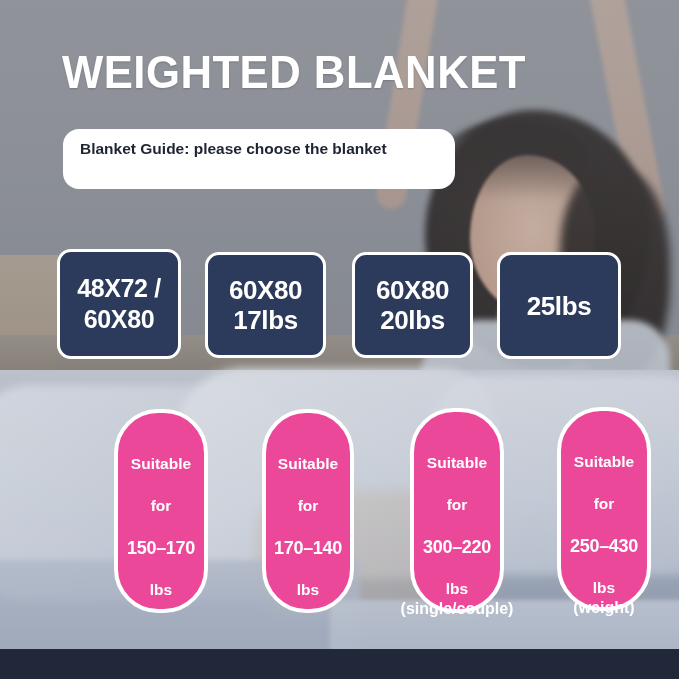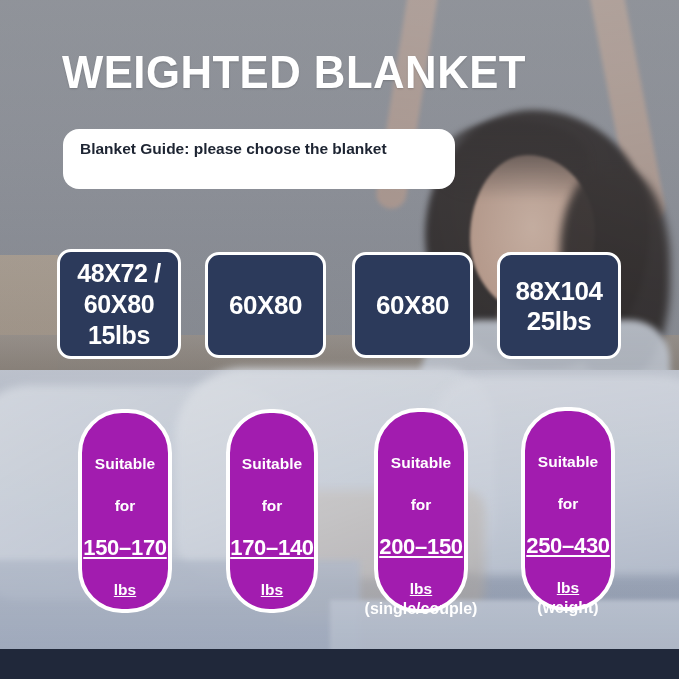--- a/index.html
+++ b/index.html
@@ -221,41 +221,42 @@
   .size-card.three .ln { font-size: 25px; line-height: 31px; }
 
   #size-card-0 { left: 57px;  top: 249px; width: 124px; height: 110px; }
   #size-card-1 { left: 205px; top: 252px; width: 121px; height: 106px; }
   #size-card-2 { left: 352px; top: 252px; width: 121px; height: 106px; }
   #size-card-3 { left: 497px; top: 252px; width: 124px; height: 107px; }
 
   
   .suit-panel {
     position: absolute;
-    background: #a21caf;
+    background: #ec4899;
     border: 4px solid #ffffff;
     border-radius: 44px;
     box-sizing: border-box;
     display: flex;
     flex-direction: column;
     align-items: center;
     justify-content: flex-start;
     color: #ffffff;
     text-align: left;
     padding-top: 42px;
+    margin-left: 36px;
   }
   .suit-panel .sl {
     font-size: 15.5px;
     line-height: 18px;
     font-weight: 700;
     margin-bottom: 24px;
     white-space: nowrap;
   }
-  .suit-panel .sl.range { font-size: 22px; letter-spacing: -0.3px; text-decoration: underline; }
-  .suit-panel .sl.unit { margin-bottom: 4px; text-decoration: underline; }
+  .suit-panel .sl.range { font-size: 18px; letter-spacing: -0.3px; }
+  .suit-panel .sl.unit { margin-bottom: 4px; }
   .suit-panel .note {
     font-size: 16px;
     line-height: 13px;
     font-weight: 700;
     white-space: nowrap;
   }
 
   #suit-panel-0 { left: 78px;  top: 409px; width: 94px; height: 204px; }
   #suit-panel-1 { left: 226px; top: 409px; width: 92px; height: 204px; }
   #suit-panel-2 { left: 374px; top: 408px; width: 94px; height: 205px; }
@@ -292,33 +293,33 @@
 
     <div class="title">WEIGHTED BLANKET</div>
 
     <div class="guide-box">
       <div class="guide-line">Blanket Guide: please choose the blanket</div>
     </div>
 
     <div class="size-card three" id="size-card-0">
       <div class="ln">48X72 /</div>
       <div class="ln">60X80</div>
-      <div class="ln">15lbs</div>
     </div>
 
     <div class="size-card" id="size-card-1">
       <div class="ln">60X80</div>
+      <div class="ln">17lbs</div>
     </div>
 
     <div class="size-card" id="size-card-2">
       <div class="ln">60X80</div>
+      <div class="ln">20lbs</div>
     </div>
 
     <div class="size-card" id="size-card-3">
-      <div class="ln">88X104</div>
       <div class="ln">25lbs</div>
     </div>
 
     <div class="suit-panel" id="suit-panel-0">
       <div class="sl">Suitable</div>
       <div class="sl">for</div>
       <div class="sl range">150–170</div>
       <div class="sl unit">lbs</div>
 
     </div>
@@ -327,21 +328,21 @@
       <div class="sl">Suitable</div>
       <div class="sl">for</div>
       <div class="sl range">170–140</div>
       <div class="sl unit">lbs</div>
 
     </div>
 
     <div class="suit-panel" id="suit-panel-2">
       <div class="sl">Suitable</div>
       <div class="sl">for</div>
-      <div class="sl range">200–150</div>
+      <div class="sl range">300–220</div>
       <div class="sl unit">lbs</div>
       <div class="note">(single/couple)</div>
     </div>
 
     <div class="suit-panel" id="suit-panel-3">
       <div class="sl">Suitable</div>
       <div class="sl">for</div>
       <div class="sl range">250–430</div>
       <div class="sl unit">lbs</div>
       <div class="note">(weight)</div>

